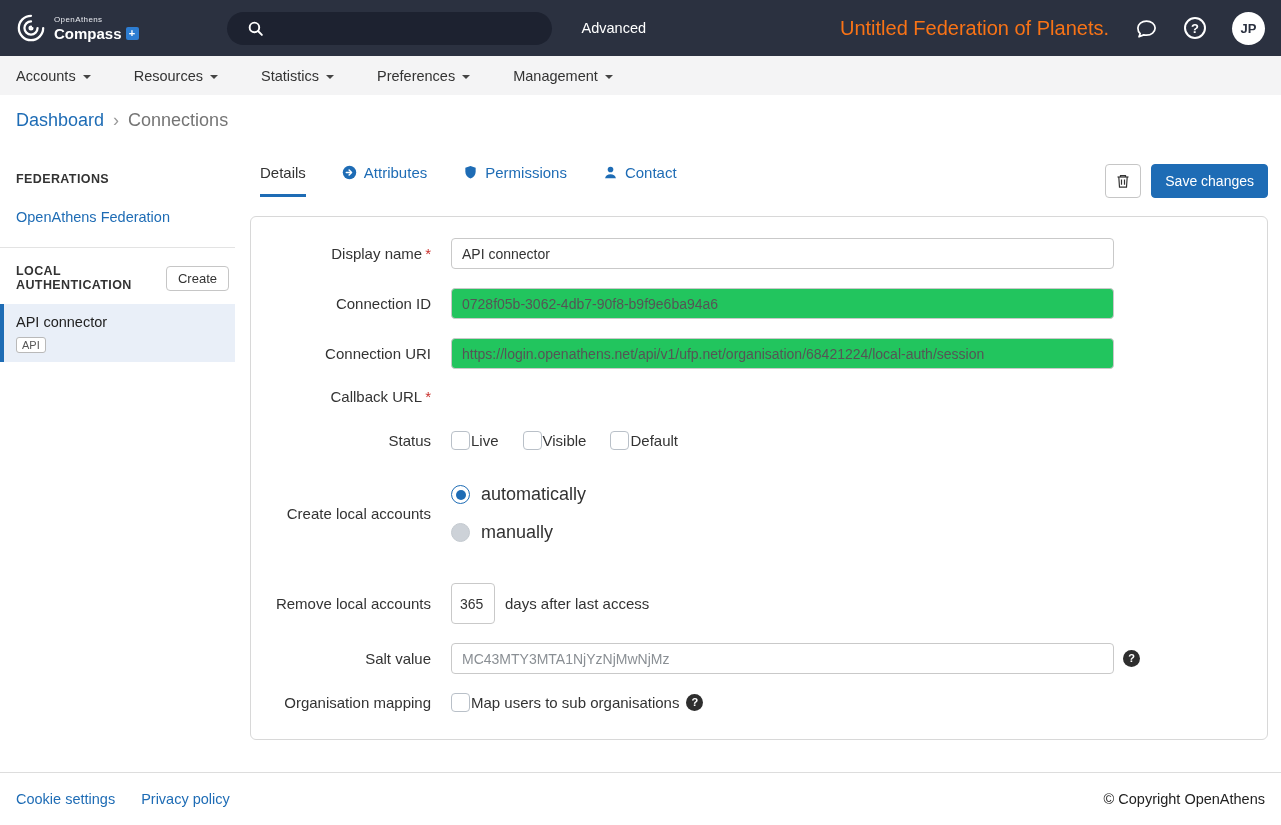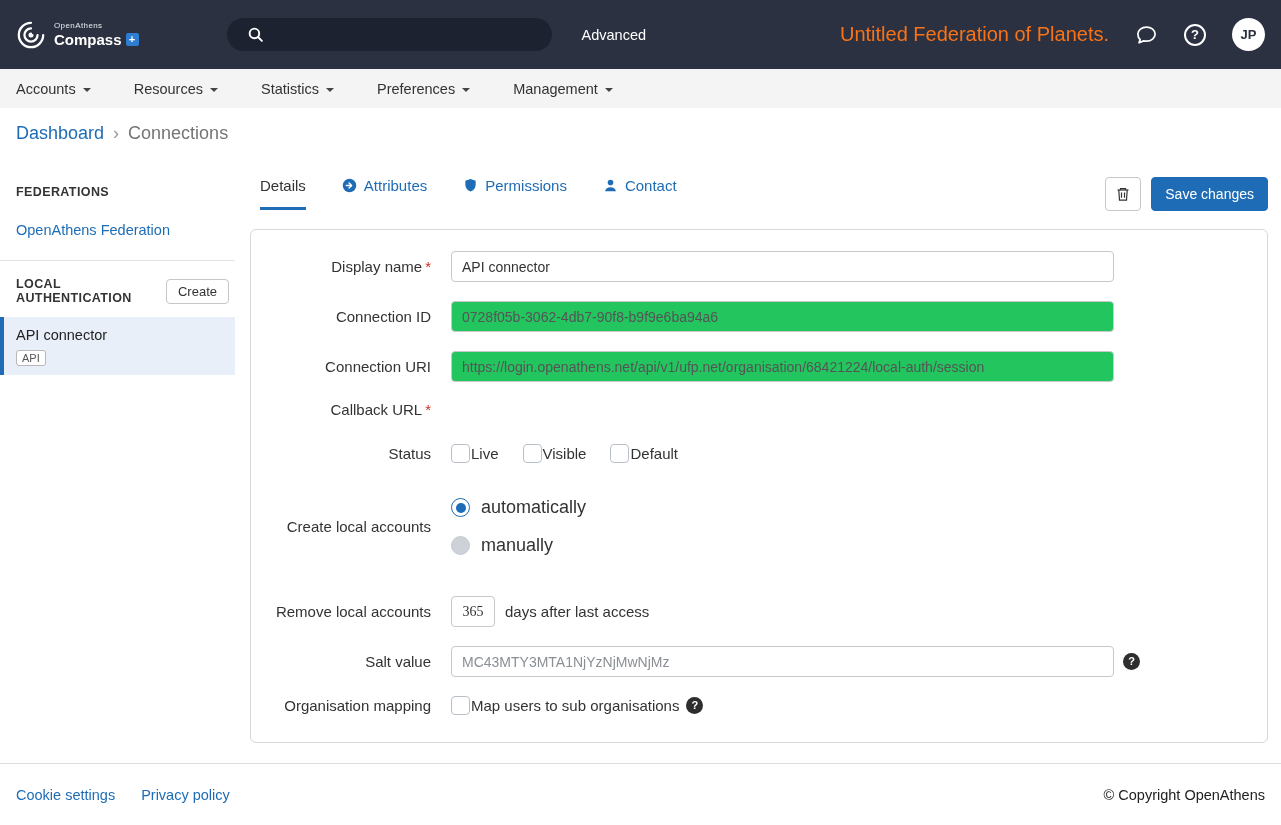--- a/index.html
+++ b/index.html
@@ -9,21 +9,21 @@
   }
   *{box-sizing:border-box;}
   html,body{margin:0;padding:0;}
   body{
     width:1281px;height:825px;overflow:hidden;background:#fff;color:#333;
     font-family:"Liberation Sans","DejaVu Sans",sans-serif;font-size:14px;
   }
   .page{height:825px;display:flex;flex-direction:column;}
 
   
-  .topbar{height:69px;background:var(--header_bg);display:flex;align-items:center;padding:0 16px;flex-shrink:0;}
+  .topbar{height:56px;background:var(--header_bg);display:flex;align-items:center;padding:0 16px;flex-shrink:0;}
   .logo{display:flex;align-items:center;gap:8px;color:#fff;cursor:pointer;}
   .logo svg{width:30px;height:30px;}
   .logo-text{line-height:1;}
   .logo-top{display:block;font-size:8px;letter-spacing:.4px;color:#e8eaef;margin-bottom:2px;}
   .logo-main-row{display:flex;align-items:center;}
   .logo-main{font-size:15px;font-weight:bold;color:#fff;}
   .logo-plus{width:13px;height:13px;background:#2d7dd2;margin-left:4px;display:inline-flex;align-items:center;justify-content:center;border-radius:2px;}
   .logo-plus::after{content:"+";color:#fff;font-size:11px;font-weight:bold;line-height:1;}
   .search-pill{margin-left:88px;width:325px;height:33px;background:#1d2230;border-radius:17px;display:flex;align-items:center;padding:0 6px 0 15px;}
   .search-pill input{flex:1;background:transparent;border:none;outline:none;color:#e6e8ec;font-size:14px;font-family:inherit;}
@@ -76,38 +76,38 @@
   .panel{margin-top:18px;border:1px solid #d8d8d8;border-radius:6px;padding:21px 0 27px;background:#fff;}
   .form-row{display:flex;align-items:center;padding-left:10px;margin-bottom:19px;}
   .form-row:last-child{margin-bottom:0;}
   .flabel{width:170px;text-align:right;margin-right:20px;font-size:15px;color:#333;flex-shrink:0;}
   .req{color:var(--required);margin-left:3px;}
   .fcontrol{display:flex;align-items:center;}
   .fcontrol.column{flex-direction:column;align-items:flex-start;gap:17px;}
   .text-input{width:663px;height:31px;border:1px solid #c9c9c9;border-radius:4px;padding:0 10px;font-size:14px;color:#333;font-family:inherit;outline:none;background:#fff;}
   .text-input:disabled{background:#22c55e;color:#555;border-color:#c9c9c9;}
   .text-input.gray-text{color:#8a8f94;}
-  .small-input{width:44px;height:31px;border:1px solid #c9c9c9;border-radius:4px;padding:0 8px;font-size:14px;color:#333;font-family:Liberation Serif, serif;outline:none;text-align:center;}
+  .small-input{width:44px;height:41px;border:1px solid #c9c9c9;border-radius:4px;padding:0 8px;font-size:14px;color:#333;font-family:Liberation Sans, sans-serif;outline:none;}
   .suffix{margin-left:10px;font-size:15px;color:#333;}
   .row-status{margin:26px 0 34px;}
   .row-radios{margin-bottom:40px;}
   .checkbox{width:19px;height:19px;border:1px solid #b9c0c8;border-radius:4px;background:#fff;display:inline-block;flex-shrink:0;cursor:pointer;}
   .cb-label{margin-left:1px;font-size:15px;color:#333;}
   .cb-group{display:flex;align-items:center;margin-right:24px;}
   .radio-row{display:flex;align-items:center;}
   .radio{width:19px;height:19px;border-radius:50%;position:relative;flex-shrink:0;cursor:pointer;}
   .radio.on{border:1.5px solid var(--primary);background:#fff;}
   .radio.on::after{content:"";position:absolute;inset:3.5px;border-radius:50%;background:var(--primary);}
   .radio.off{background:#cdd2d8;border:1px solid #c4cad0;}
   .radio-label{margin-left:11px;font-size:18px;color:#333;}
   .qmark{width:17px;height:17px;border-radius:50%;background:#2e2e2e;display:inline-flex;align-items:center;justify-content:center;margin-left:9px;flex-shrink:0;cursor:pointer;}
   .qmark::after{content:"?";color:#fff;font-size:11px;font-weight:bold;line-height:1;}
 
   
-  .footer{margin-top:auto;border-top:1px solid #ddd;display:flex;justify-content:space-between;align-items:center;padding:0 16px;height:62px;flex-shrink:0;}
+  .footer{margin-top:auto;border-top:1px solid #ddd;display:flex;justify-content:space-between;align-items:center;padding:0 16px;height:53px;flex-shrink:0;}
   .footer-links{display:flex;gap:26px;}
   .footer-links a{color:var(--primary);font-size:14.5px;text-decoration:none;cursor:pointer;}
   .copyright{font-size:14.5px;color:#222;}
 </style>
 </head>
 <body>
 
 <div class="page">
 
   <header class="topbar">

